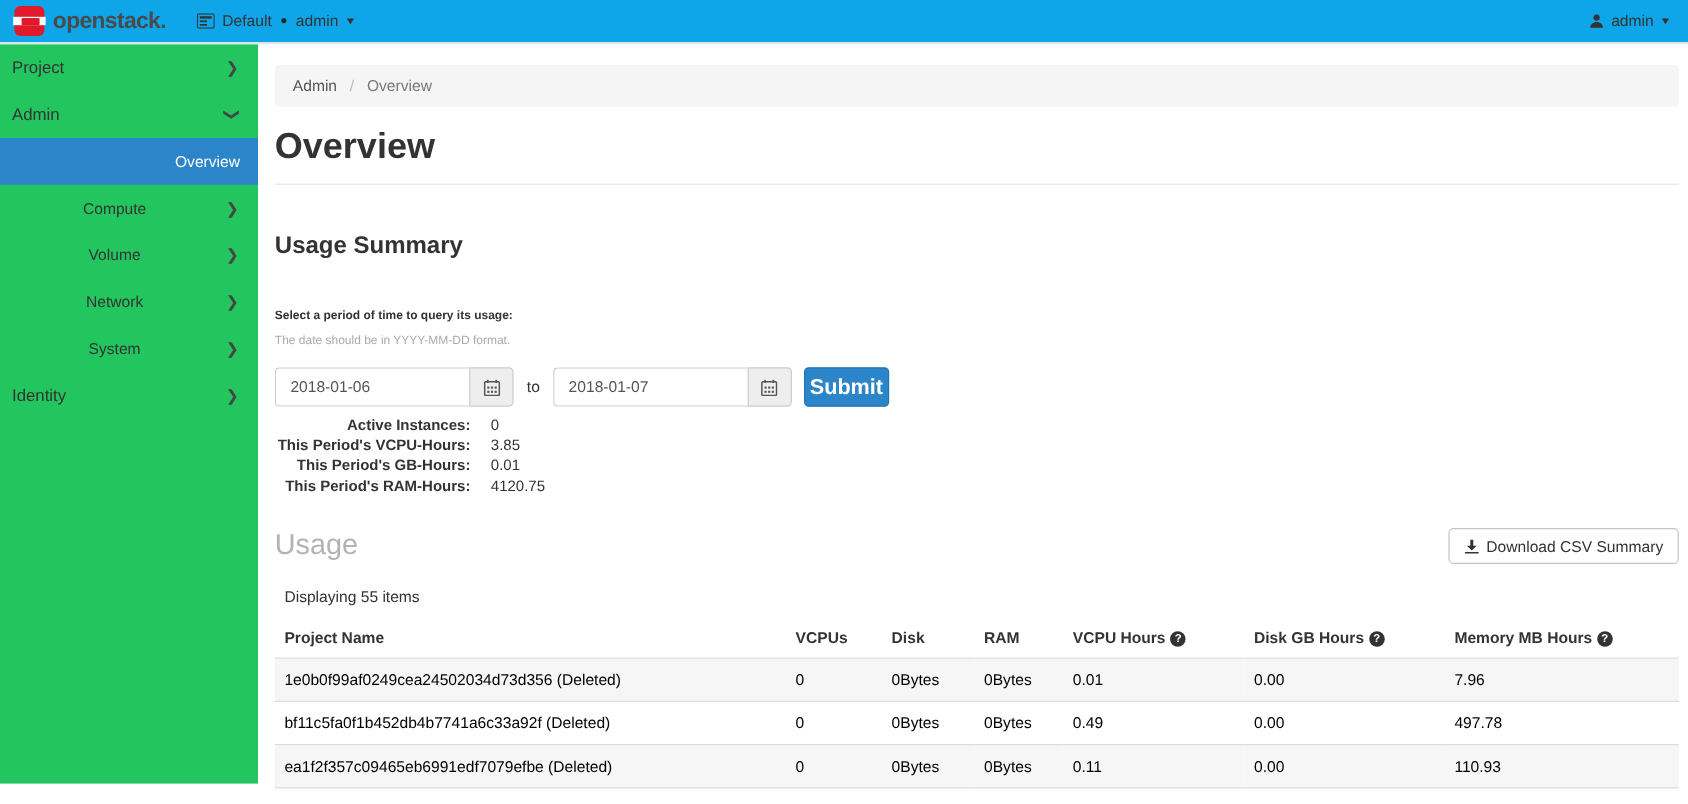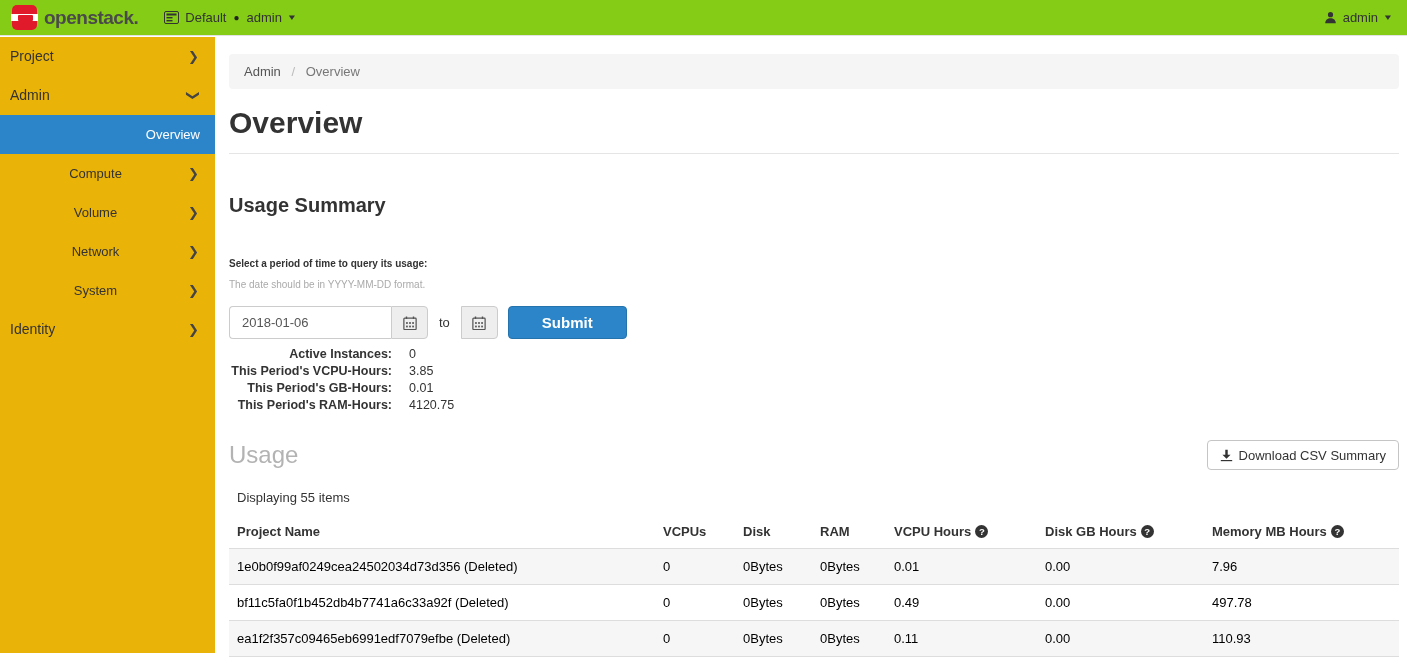--- a/index.html
+++ b/index.html
@@ -13,39 +13,39 @@
   *{box-sizing:border-box;}
   html,body{margin:0;padding:0;}
   body{
     width:1407px;height:670px;overflow:hidden;position:relative;
     font-family:"Liberation Sans","DejaVu Sans",sans-serif;
     color:var(--text);background:#fff;font-size:13px;
   }
 
   
   .topbar{
-    height:36px;border-bottom:1px solid #e2e2e2;background:#84cc16;
+    height:36px;border-bottom:1px solid #e2e2e2;background:#0ea5e9;
     display:flex;align-items:center;justify-content:space-between;
     padding:0 15px 0 12px;
   }
   .topbar-left{display:flex;align-items:center;}
   .brand{display:flex;align-items:center;cursor:pointer;}
   .logo-mark{width:25px;height:25px;background:var(--brand-red);border-radius:5px;position:relative;margin-right:7px;}
   .logo-mark .slot{position:absolute;left:-1px;right:-1px;top:9px;height:7px;background:#fff;}
   .logo-mark .bar{position:absolute;left:6px;right:4px;top:9.5px;height:6px;background:var(--brand-red);border-radius:1px;}
   .brand-text{font-size:19px;font-weight:bold;color:#4a4a4a;letter-spacing:-0.5px;}
   .context-switcher{display:flex;align-items:center;margin-left:26px;font-size:13px;color:#333;cursor:pointer;}
   .context-switcher .sw-icon{margin-right:6px;display:inline-flex;}
   .context-switcher .bullet{font-size:10px;margin:0 7px;color:#222;}
   .caret{display:inline-block;margin-left:6px;font-size:8px;color:#333;transform:scaleX(1.3);}
   .user-menu{display:flex;align-items:center;font-size:13px;color:#333;cursor:pointer;}
   .user-menu .u-icon{margin-right:6px;display:inline-flex;}
 
   
-  .sidebar{position:absolute;top:37px;left:0;width:215px;bottom:17px;background:#eab308;}
+  .sidebar{position:absolute;top:37px;left:0;width:215px;bottom:17px;background:#22c55e;}
   .nav-item{height:39px;line-height:39px;position:relative;cursor:pointer;color:#333;}
   .nav-top{padding-left:10px;font-size:14px;}
   .nav-sub{text-align:center;padding-right:24px;font-size:13px;}
   .nav-item .chev{
     position:absolute;right:16px;top:0;font-size:13px;font-weight:bold;color:#444;
   }
   .nav-item .chev.down{transform:rotate(90deg);transform-origin:center;}
   .nav-selected{
     background:var(--accent);color:#fff;text-align:right;padding-right:15px;font-size:13px;
   }
@@ -70,22 +70,22 @@
   .date-input{
     width:162px;height:33px;border:1px solid #ccc;border-right:none;border-radius:4px 0 0 4px;
     padding:0 12px;font-size:13px;color:#555;font-family:inherit;outline:none;
   }
   .input-addon{
     width:37px;height:33px;background:#eee;border:1px solid #ccc;border-radius:0 4px 4px 0;
     display:flex;align-items:center;justify-content:center;cursor:pointer;
   }
   .to-label{margin:0 11px;font-size:13px;color:#333;}
   .submit-btn{
-    margin-left:10px;height:33px;padding:0 33px;background:var(--accent);
-    border:1px solid var(--accent-border);border-radius:4px;color:#fff;font-size:15px;
+    margin-left:10px;height:33px;padding:0 4px;background:var(--accent);
+    border:1px solid var(--accent-border);border-radius:4px;color:#fff;font-size:18px;
     font-family:inherit;cursor:pointer;font-weight:bold;
   }
 
   .stats{margin-top:7px;}
   .stat-row{display:flex;line-height:17px;font-size:12.5px;}
   .stat-label{width:163px;text-align:right;font-weight:bold;color:#333;}
   .stat-value{margin-left:17px;color:#333;}
 
   .usage-header{display:flex;align-items:center;justify-content:space-between;margin-top:26px;}
   .usage-title{font-size:24px;color:#b3b3b3;font-weight:normal;margin:0;line-height:28px;}
@@ -218,20 +218,21 @@
             <rect x="7" y="7" width="2" height="2" fill="#555"></rect>
             <rect x="10.5" y="7" width="2" height="2" fill="#555"></rect>
             <rect x="3.5" y="11" width="2" height="2" fill="#555"></rect>
             <rect x="7" y="11" width="2" height="2" fill="#555"></rect>
             <rect x="10.5" y="11" width="2" height="2" fill="#555"></rect>
           </svg>
       </span>
     </div>
     <span class="to-label">to</span>
     <div class="input-group">
+      <input class="date-input" type="text" value="2018-01-07" style="">
       <span class="input-addon">
         <svg class="icon-svg" width="14" height="14" viewBox="0 0 16 16">
             <path d="M4 0.5v3M12 0.5v3" stroke="#555" stroke-width="1.6" fill="none"></path>
             <rect x="1" y="2.5" width="14" height="13" rx="1" fill="none" stroke="#555" stroke-width="1.4"></rect>
             <rect x="3.5" y="7" width="2" height="2" fill="#555"></rect>
             <rect x="7" y="7" width="2" height="2" fill="#555"></rect>
             <rect x="10.5" y="7" width="2" height="2" fill="#555"></rect>
             <rect x="3.5" y="11" width="2" height="2" fill="#555"></rect>
             <rect x="7" y="11" width="2" height="2" fill="#555"></rect>
             <rect x="10.5" y="11" width="2" height="2" fill="#555"></rect>

